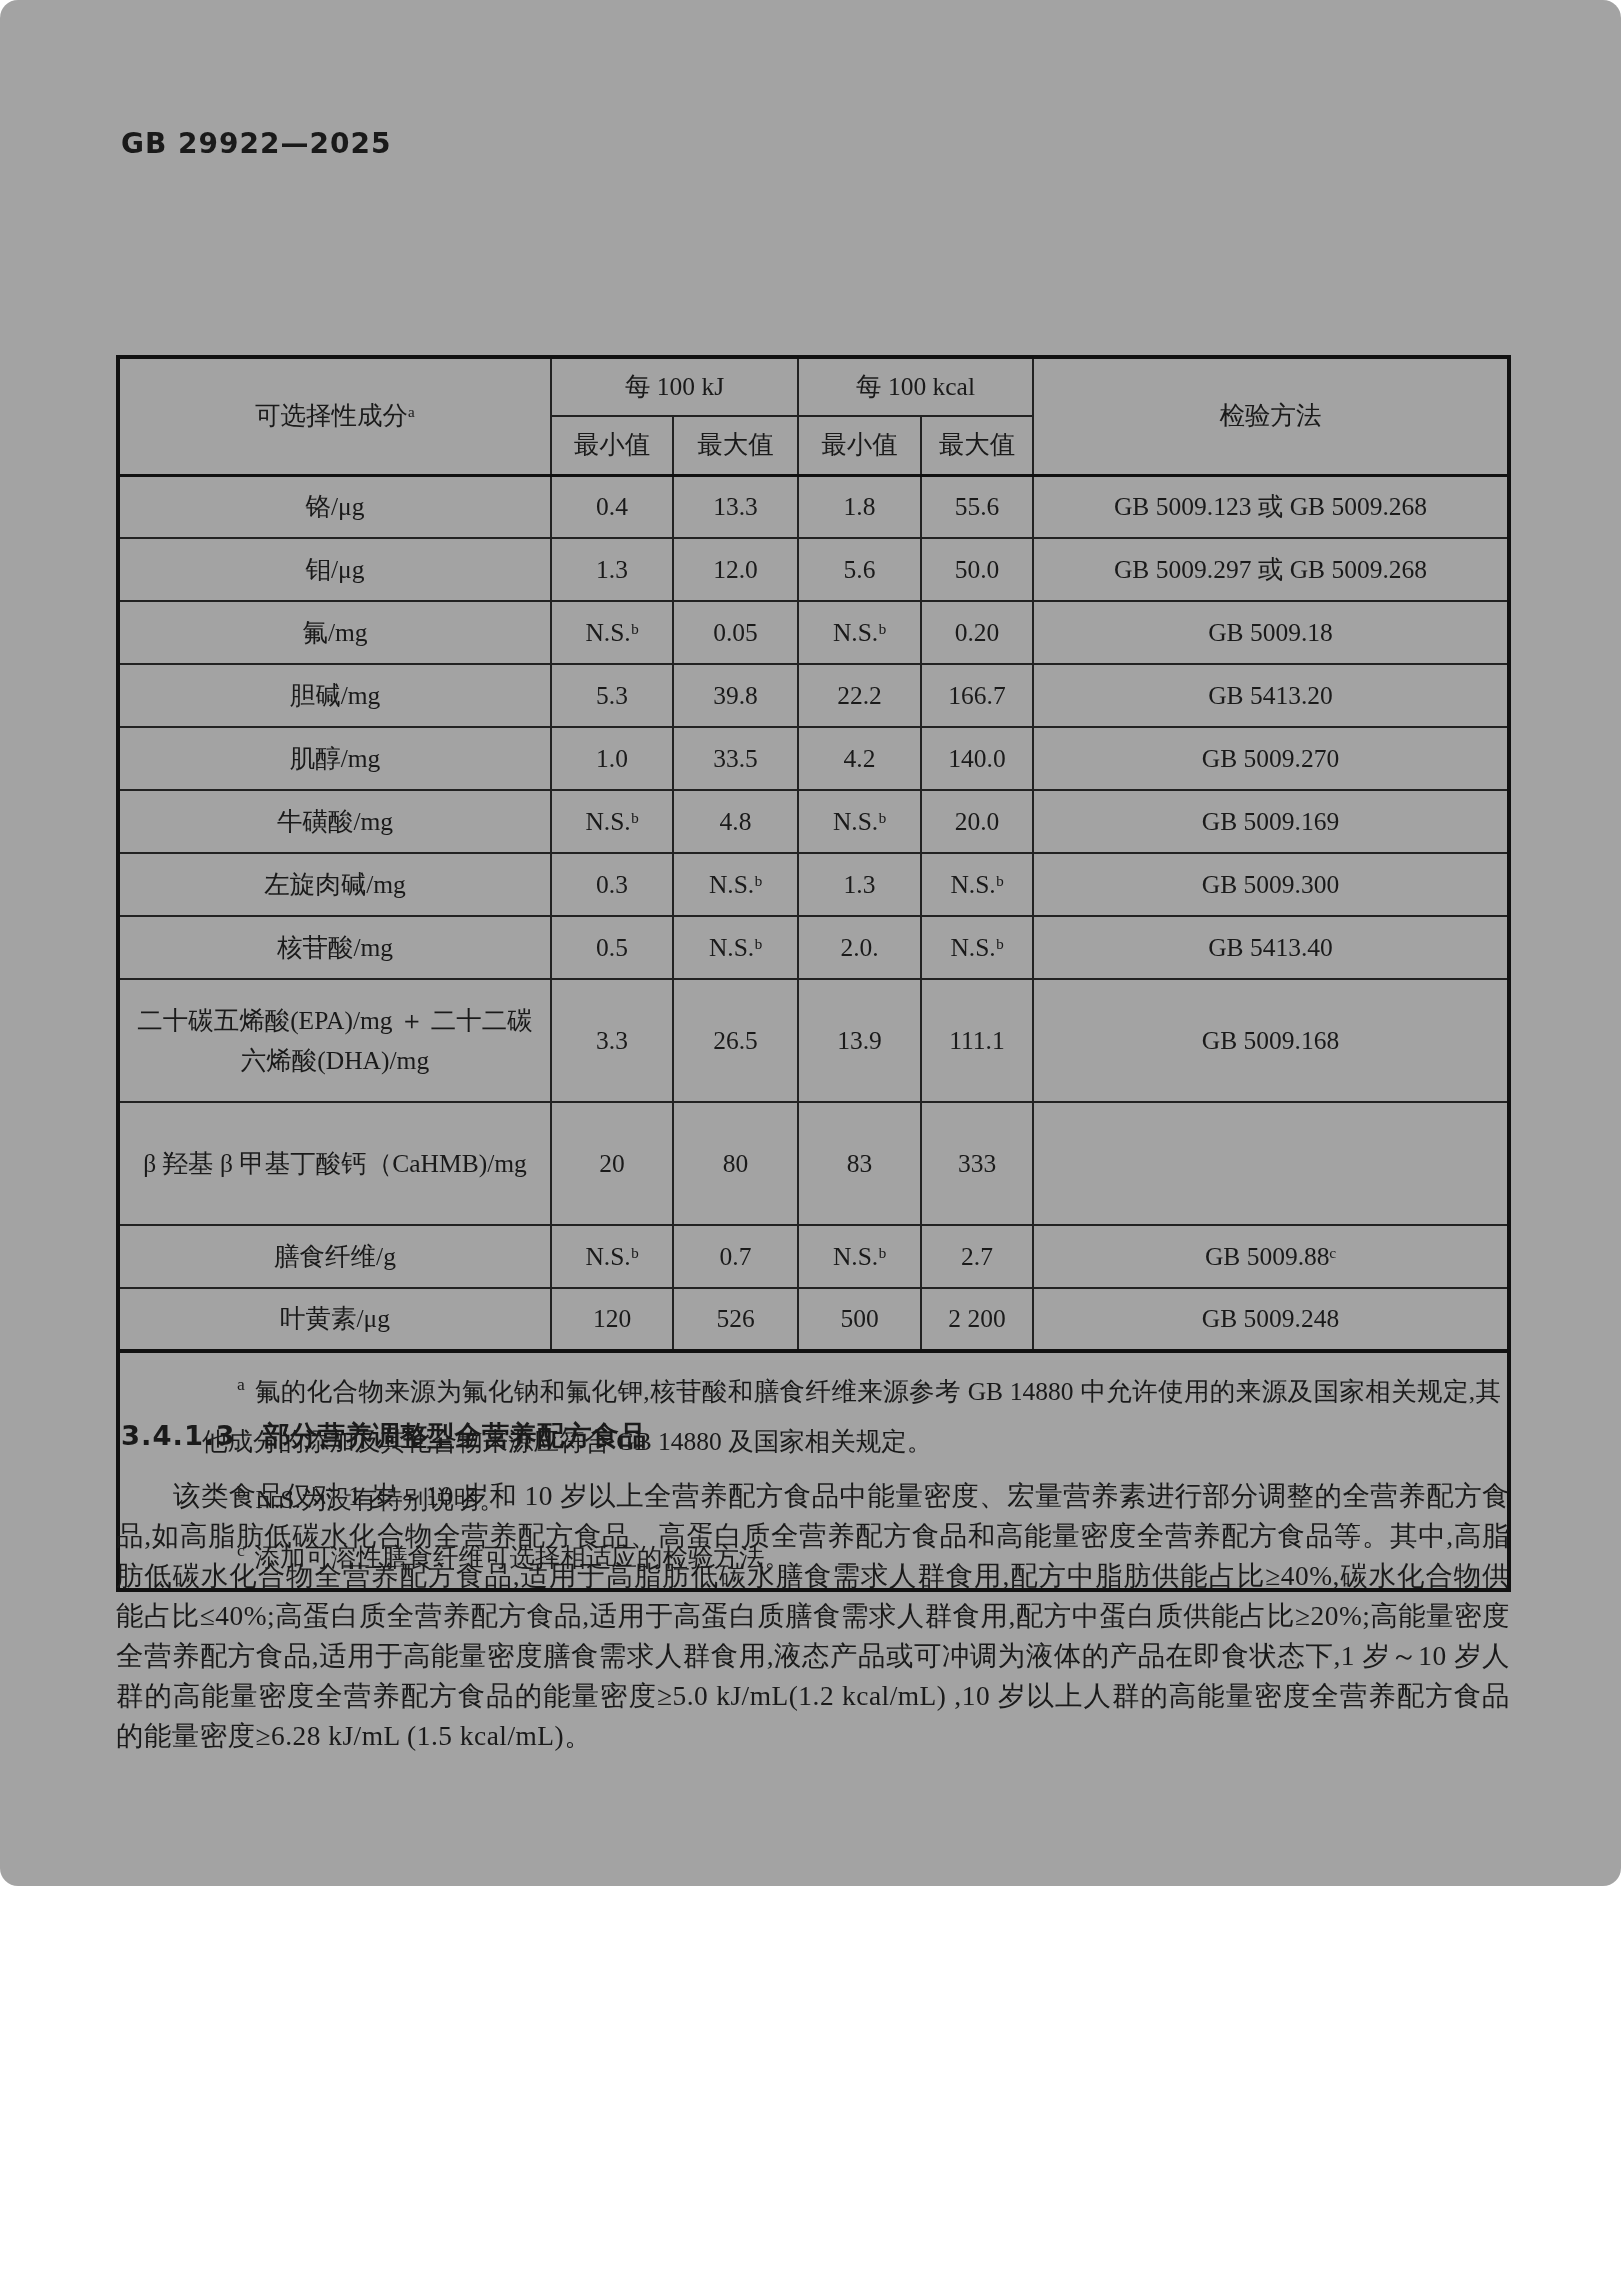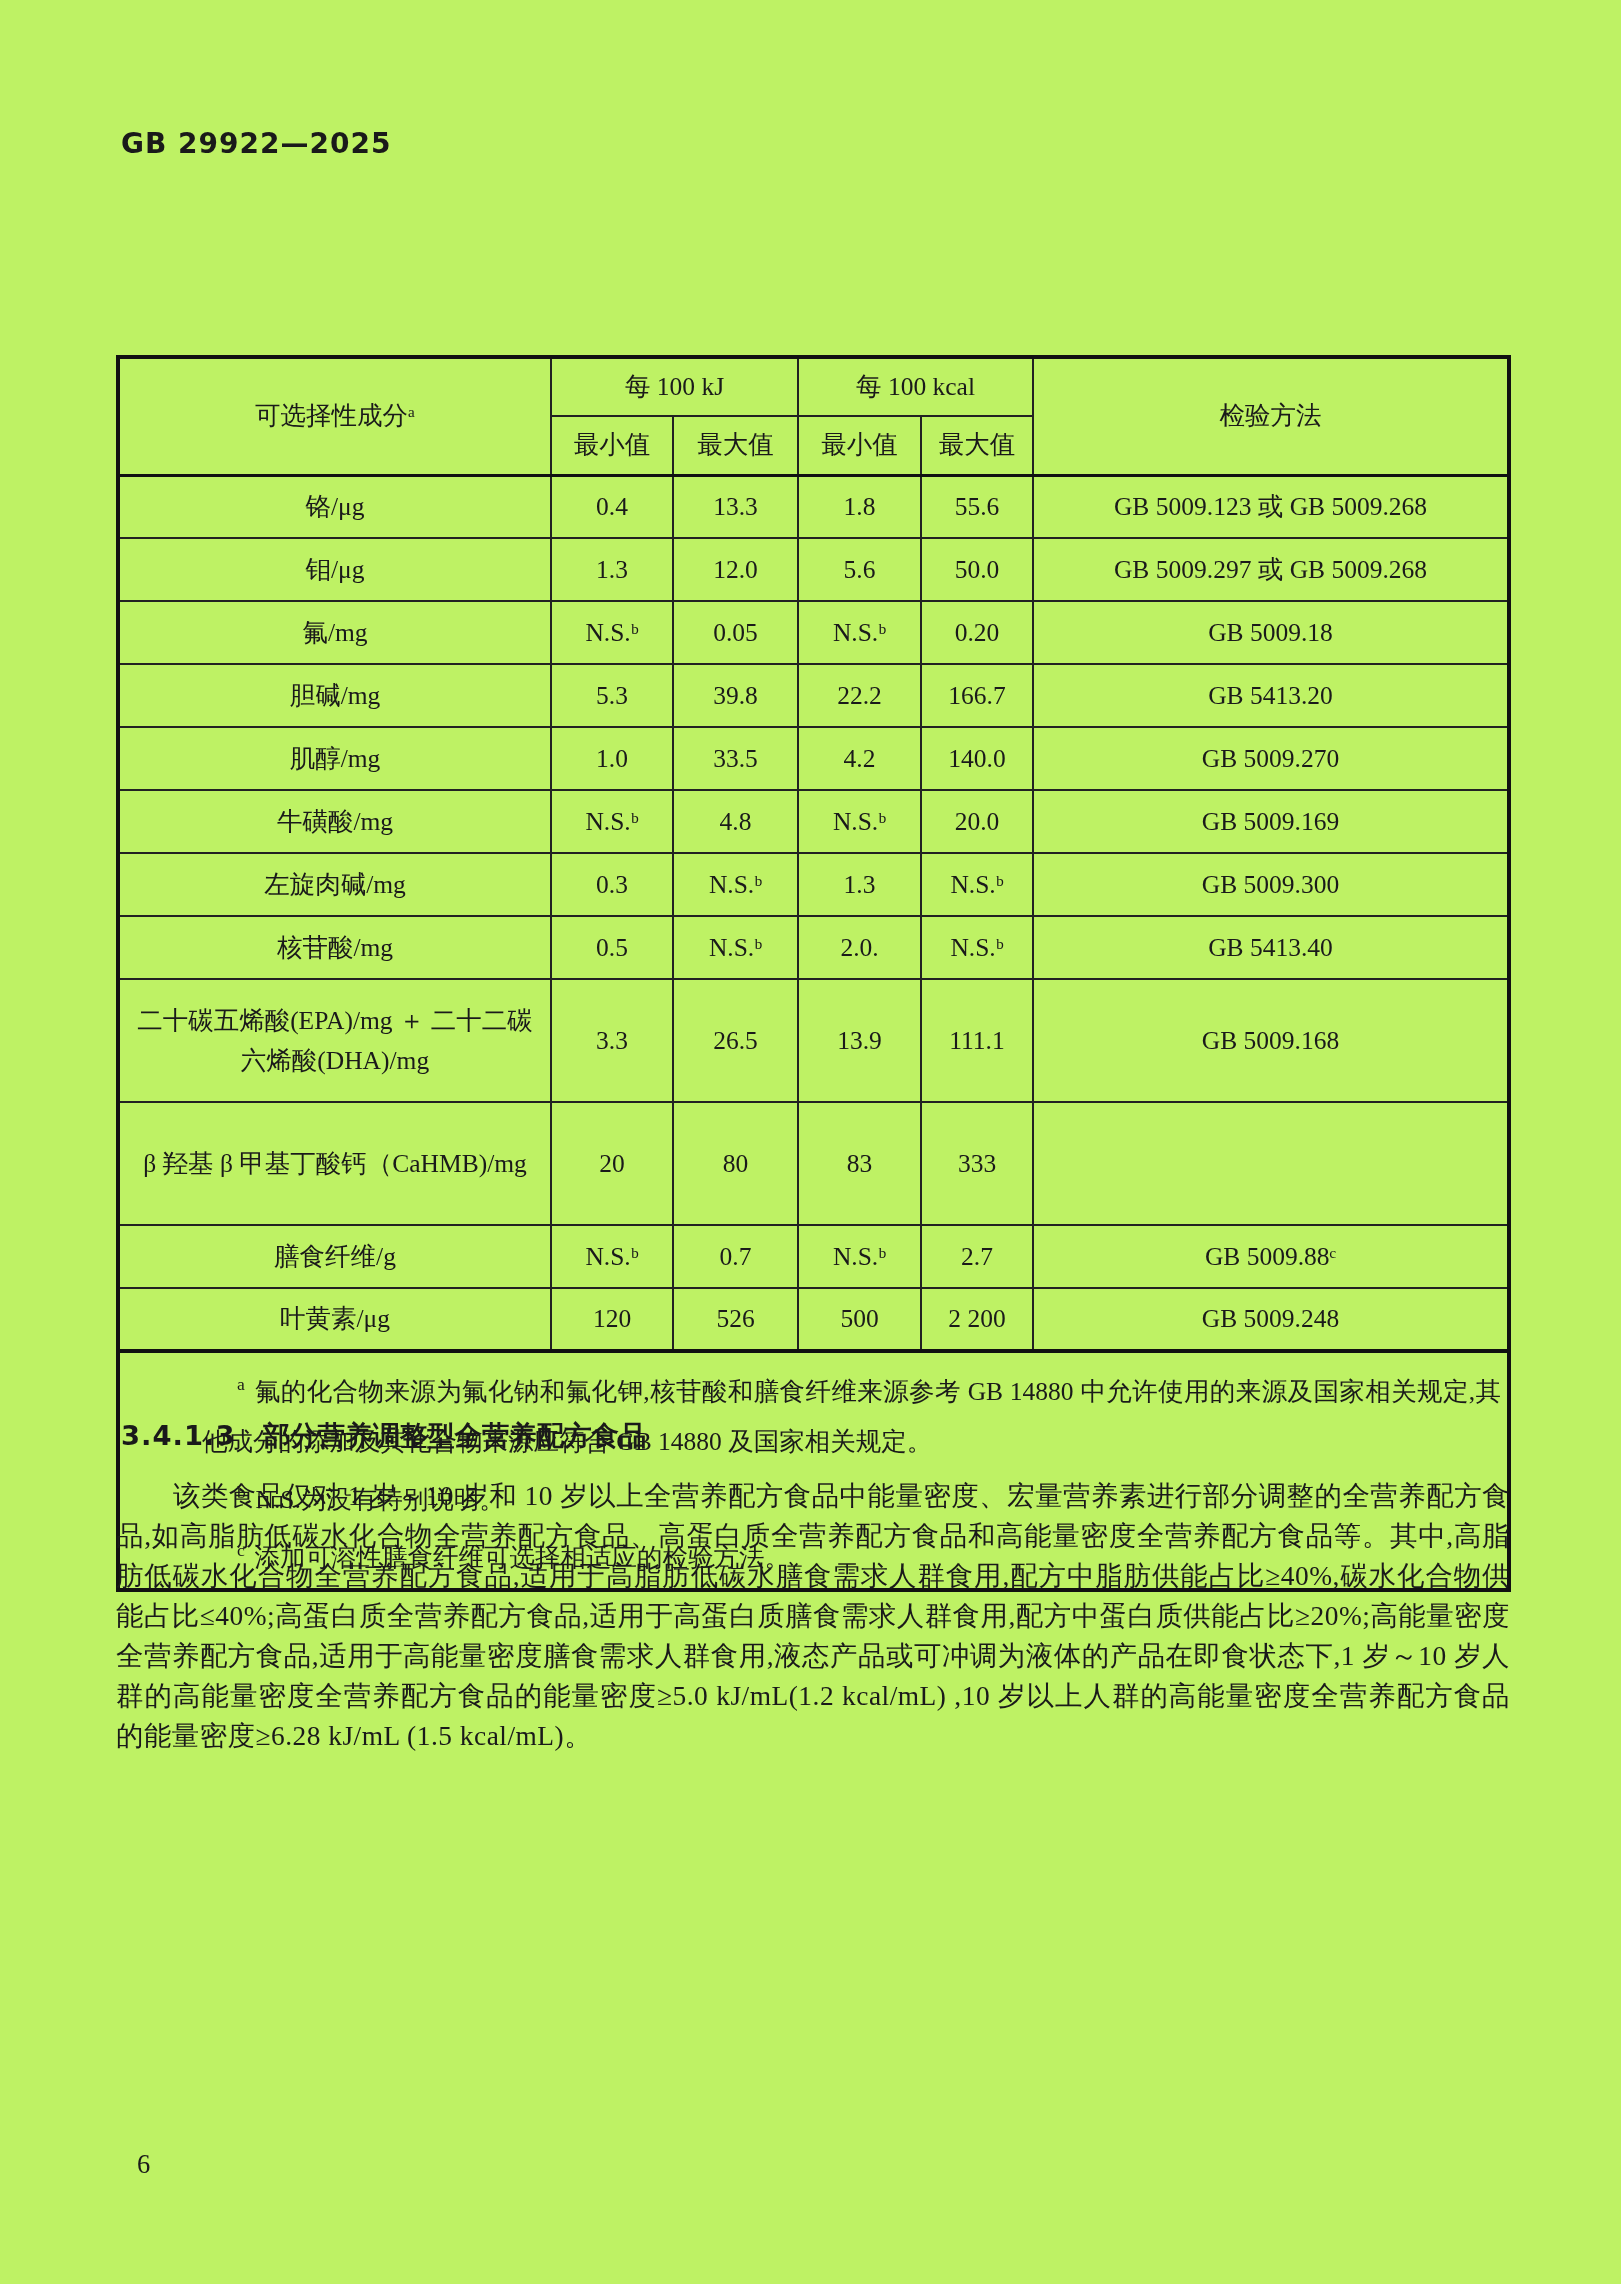--- a/index.html
+++ b/index.html
@@ -2,21 +2,21 @@
 <html><head>
 <meta charset="utf-8">
 <style>
   * { margin:0; padding:0; box-sizing:border-box; }
   html,body { background:#ffffff; }
   body {
     width:1621px; height:2293px;
     font-family:"Liberation Serif","DejaVu Serif","DejaVu Sans",serif;
     color:#1a1a1a;
   }
-  .page { position:relative; width:1621px; height:2284px; overflow:hidden; background:#bef264; }
+  .page { position:relative; width:1621px; height:1886px; overflow:hidden; background:#a3a3a3;border-radius:18px; }
 
   .doc-header {
     position:absolute; left:121px; top:127px;
     font-family:"DejaVu Sans","Liberation Sans",sans-serif;
     font-size:28px; font-weight:600; letter-spacing:1px;
   }
 
   .table-title {
     position:absolute; left:0; top:282px; width:1621px;
     text-align:center;

